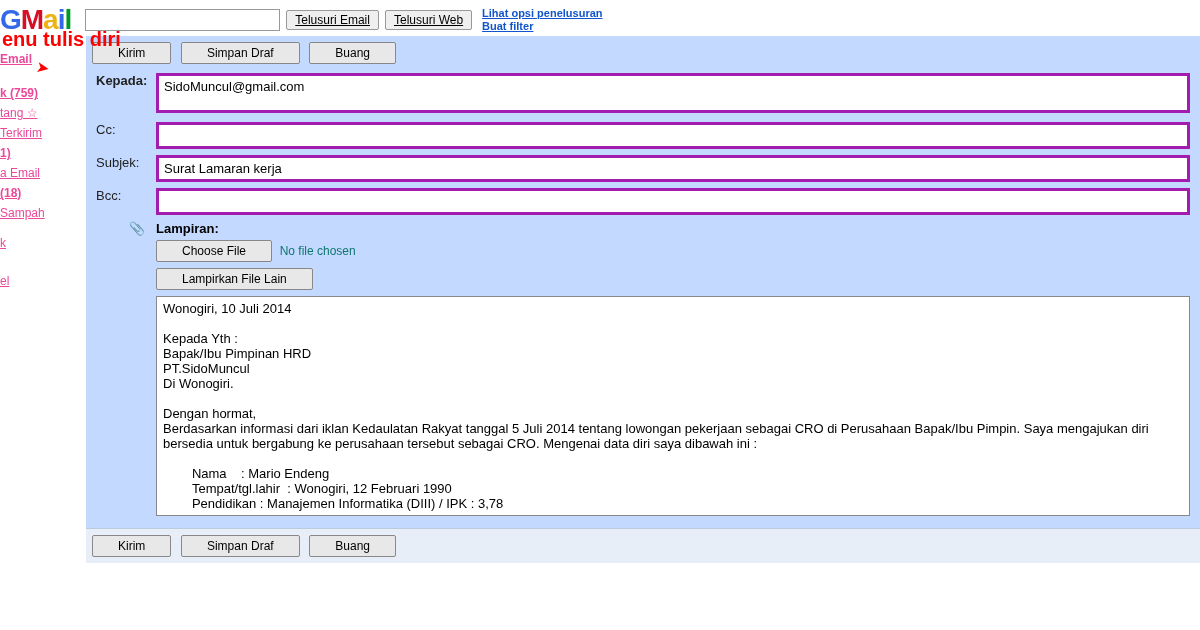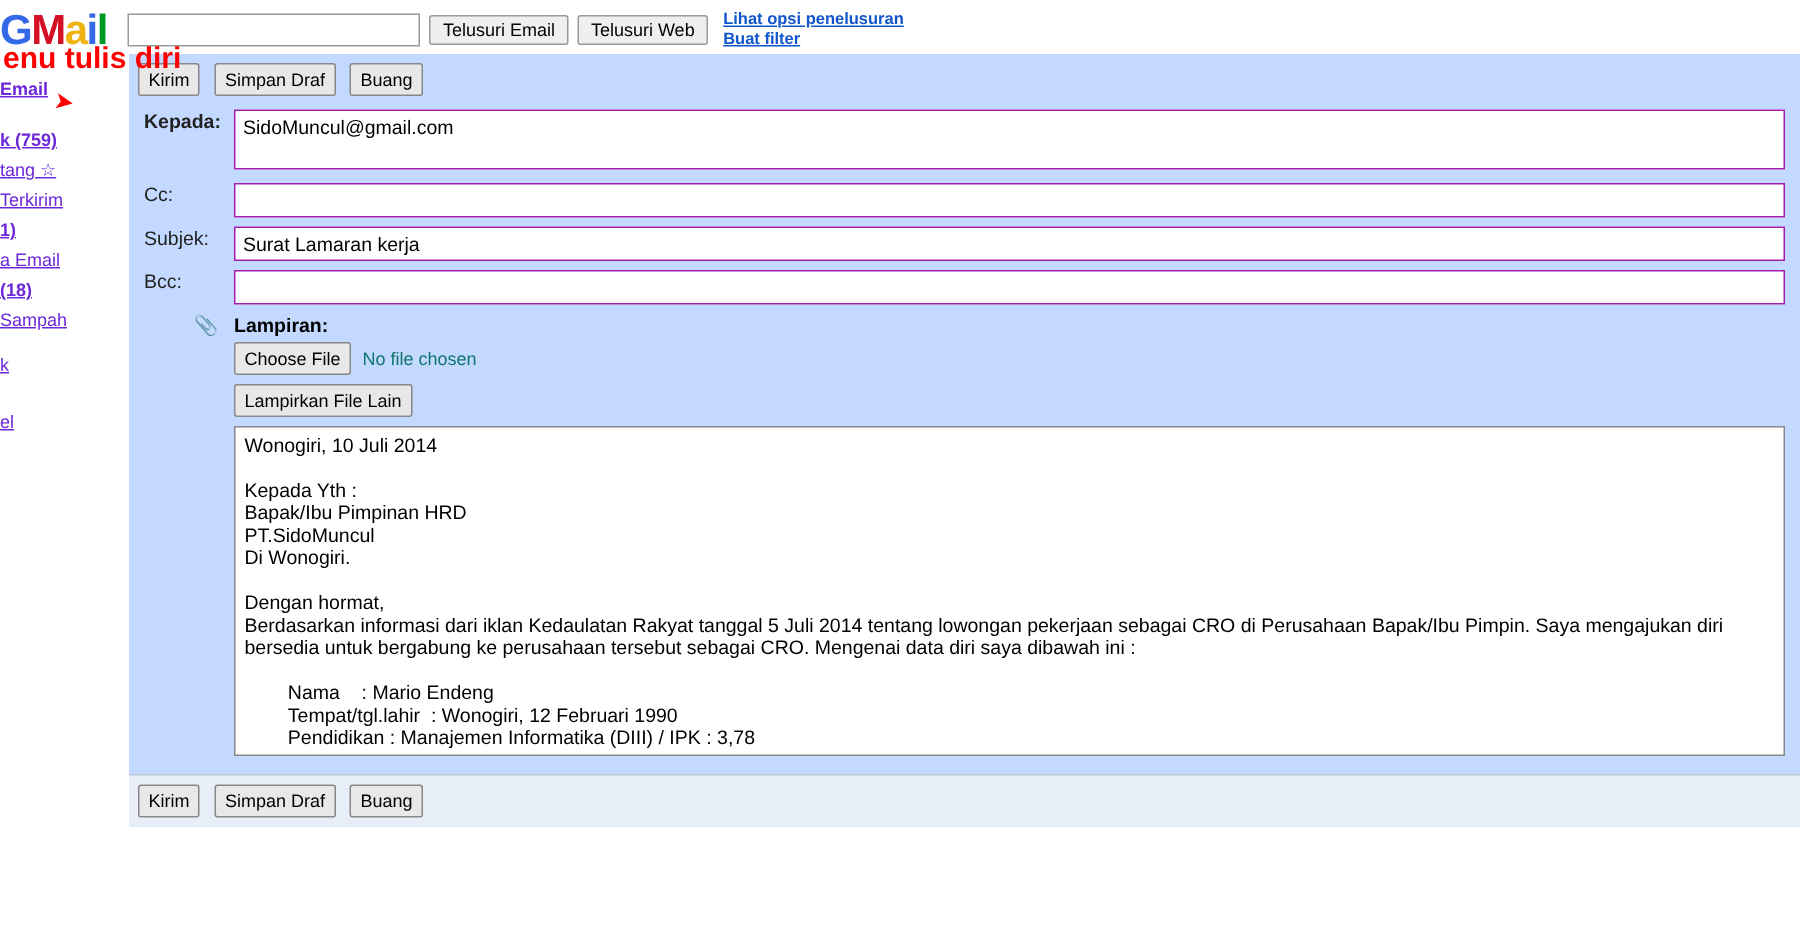--- a/index.html
+++ b/index.html
@@ -35,20 +35,21 @@
     border: 1px solid #999;
     padding: 2px 4px;
   }
   .hdr-btn {
     font-size: 12px;
     padding: 2px 8px;
     background: #efefef;
     border: 1px solid #999;
     border-radius: 2px;
     cursor: pointer;
+    text-decoration: underline;
   }
   .hdr-links {
     font-size: 11px;
     line-height: 13px;
     margin-left: 4px;
   }
   .hdr-links a { color: #1155cc; text-decoration: underline; display:block;font-weight:bold; }
   .annot {
     position: absolute;
     top: 28px;
@@ -66,57 +67,57 @@
     transform: rotate(10deg);
   }
   .layout { display: flex; }
   .sidebar {
     width: 86px;
     padding: 16px 4px 0 0;
     font-size: 12px;
     overflow: hidden;
   }
   .sidebar a {
-    color: #6d28d9;
+    color: #ec4899;
     display: block;
     margin-bottom: 6px;
     white-space: nowrap;
   }
   .sidebar .bold { font-weight: bold; }
   .compose-area {
     flex: 1;
     background: #c3d9ff;
     padding: 6px;
   }
   .btn-row { margin-bottom: 6px; }
   .btn {
     background: #e8e8e8;
     border: 1px solid #888;
     border-radius: 2px;
-    padding: 3px 6px;
+    padding: 3px 25px;
     font-size: 12px;
     cursor: pointer;
     margin-right: 6px;
   }
   .form-table {
     width: 100%;
     border-collapse: collapse;
   }
   .form-table td { vertical-align: top; padding: 3px 4px; }
   .lbl {
     width: 60px;
     text-align: left;
     font-size: 13px;
     font-weight: bold;
     color: #222;
   }
   .lbl.norm { font-weight: normal; }
   .wide-input {
     width: 100%;
-    border: 1px solid #a21caf;
+    border: 3px solid #a21caf;
     background: #fff;
     padding: 3px 5px;
     font-size: 13px;
   }
   .to-input { height: 40px; resize: none; font-family: Arial, sans-serif; }
   .attach-row { padding-left: 2px; }
   .clip {
     display:inline-block;
     transform: rotate(0deg);
     color:#555;

